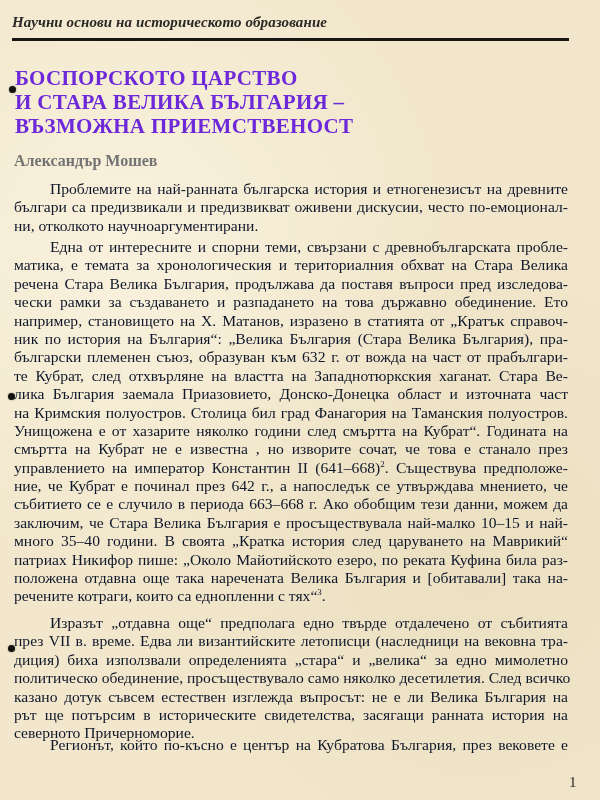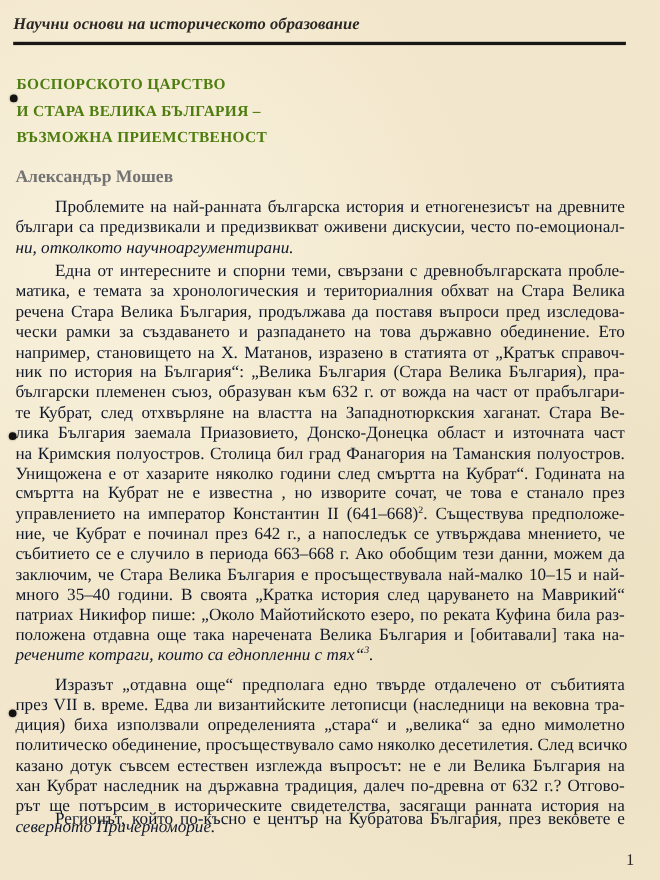--- a/index.html
+++ b/index.html
@@ -39,24 +39,24 @@
     left: 12px;
     top: 38px;
     width: 557px;
     height: 3px;
     background: #191715;
   }
   .title {
     position: absolute;
     left: 15px;
     top: 66px;
-    font-size: 14px;
+    font-size: 21px;
     line-height: 24px;
     font-weight: bold;
-    color: #4d7c0f;
+    color: #6d28d9;
     letter-spacing: 0.3px;
   }
   .title div { white-space: nowrap; }
   .author {
     position: absolute;
     left: 14px;
     top: 152px;
     font-size: 16px;
     font-weight: bold;
     color: #737373;
@@ -74,21 +74,20 @@
   .line {
     white-space: nowrap;
     text-align: justify;
     text-align-last: justify;
     display: block;
     height: 18.4px;
     overflow: visible;
   }
   .line.last {
     text-align-last: left;
-    font-style: italic;
   }
   .indent { padding-left: 36px; }
   .p1 { top: 180px; }
   .p2 { top: 238px; }
   .p3 { top: 614px; }
   .p4 { top: 736px; }
   sup { font-size: 9px; line-height: 0; vertical-align: 6px; }
   .bullet {
     position: absolute;
     width: 7px; height: 7px;
@@ -152,21 +151,20 @@
     <span class="line">положена отдавна още така наречената Велика България и [обитавали] така на-</span>
     <span class="line last"><span>речените котраги, които са еднопленни с тях“</span><sup>3</sup><span>.</span></span>
   </div>
 
   <div class="body-text p3">
     <span class="line indent">Изразът „отдавна още“ предполага едно твърде отдалечено от събитията</span>
     <span class="line">през VII в. време. Едва ли византийските летописци (наследници на вековна тра-</span>
     <span class="line">диция) биха използвали определенията „стара“ и „велика“ за едно мимолетно</span>
     <span class="line">политическо обединение, просъществувало само няколко десетилетия. След всичко</span>
     <span class="line">казано дотук съвсем естествен изглежда въпросът: не е ли Велика България на</span>
-    <span class="line">хан Кубрат наследник на държавна традиция, далеч по-древна от 632 г.? Отгово-</span>
     <span class="line">рът ще потърсим в историческите свидетелства, засягащи ранната история на</span>
     <span class="line last">северното Причерноморие.</span>
   </div>
 
   <div class="body-text p4">
     <span class="line indent">Регионът, който по-късно е център на Кубратова България, през вековете е</span>
   </div>
 
   <div class="page-number">1</div>
 </div>

